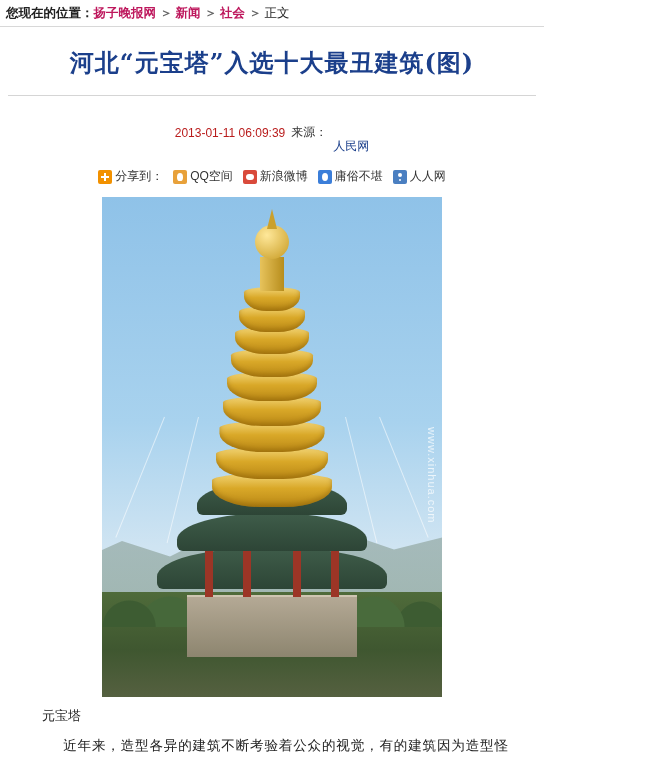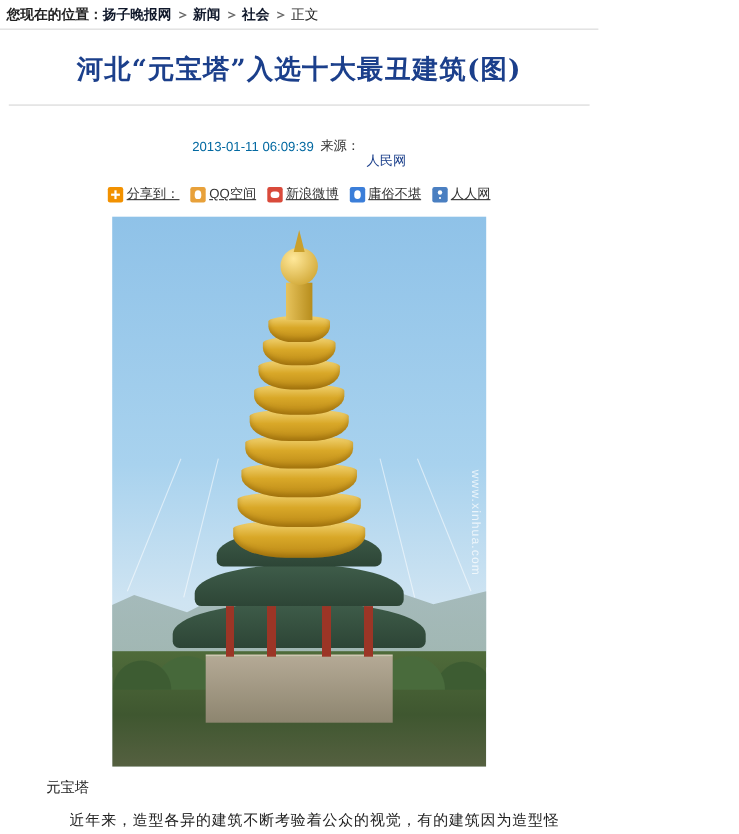--- a/index.html
+++ b/index.html
@@ -31,21 +31,21 @@
     padding-left: 6px;
     border-bottom: 1px solid #d8d8d8;
     background: #ffffff;
     white-space: nowrap;
   }
   .breadcrumb .label {
     font-weight: bold;
     color: #222;
   }
   .breadcrumb a {
-    color: #0f172a;
+    color: #be185d;
     text-decoration: none;
     font-weight: bold;
   }
   .breadcrumb .sep {
     color: #666;
     margin: 0 3px 0 4px;
     font-weight: bold;
   }
   .breadcrumb .current {
     color: #222;
@@ -73,34 +73,33 @@
   
   .meta {
     display: flex;
     justify-content: center;
     align-items: center;
     font-size: 12px;
     color: #444;
     margin-top: 14px;
     gap: 6px;
   }
-  .meta .date { color: #0369a1; }
+  .meta .date { color: #b91c1c; }
   .meta .source-label { color: #333; }
   .meta .source-name { color: #1b3f8b; margin-top: 28px; }
 
   
   .share {
     display: flex;
     justify-content: center;
     align-items: center;
     gap: 10px;
     margin-top: 13px;
     font-size: 12px;
     color: #333;
-    text-decoration: underline;
   }
   .share-item {
     display: flex;
     align-items: center;
     gap: 3px;
     cursor: pointer;
   }
   .sq {
     width: 14px;
     height: 14px;

